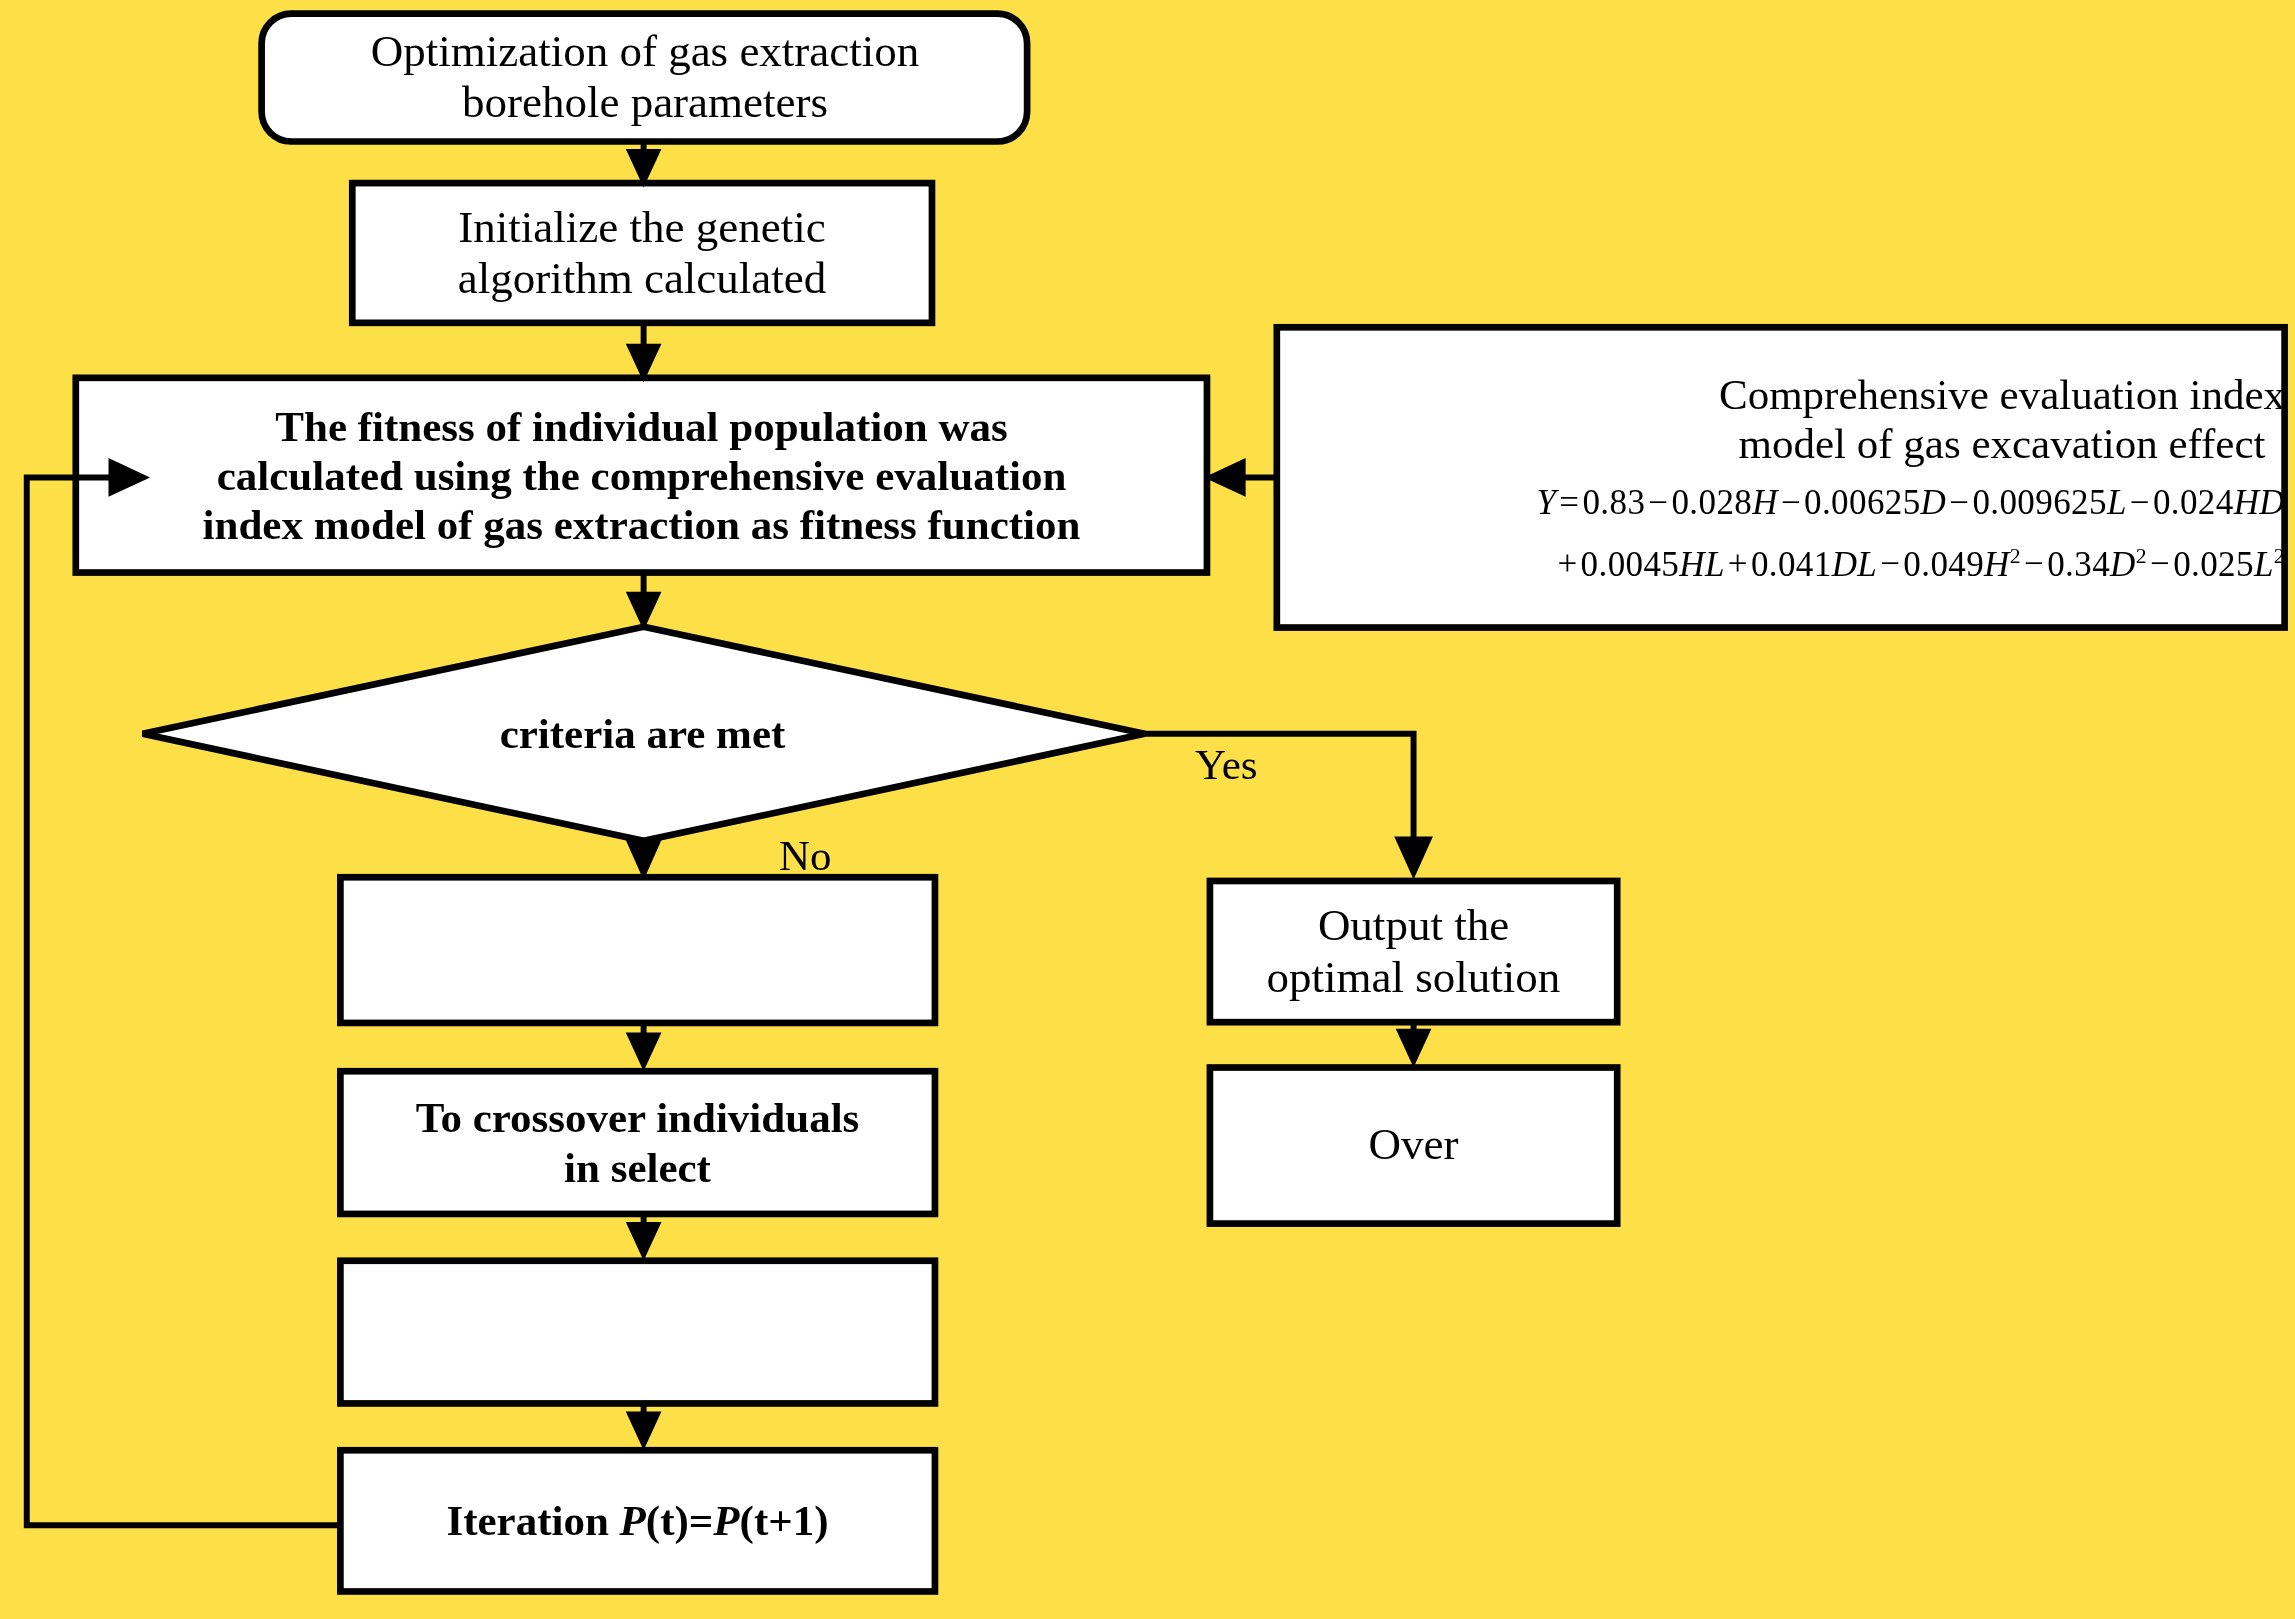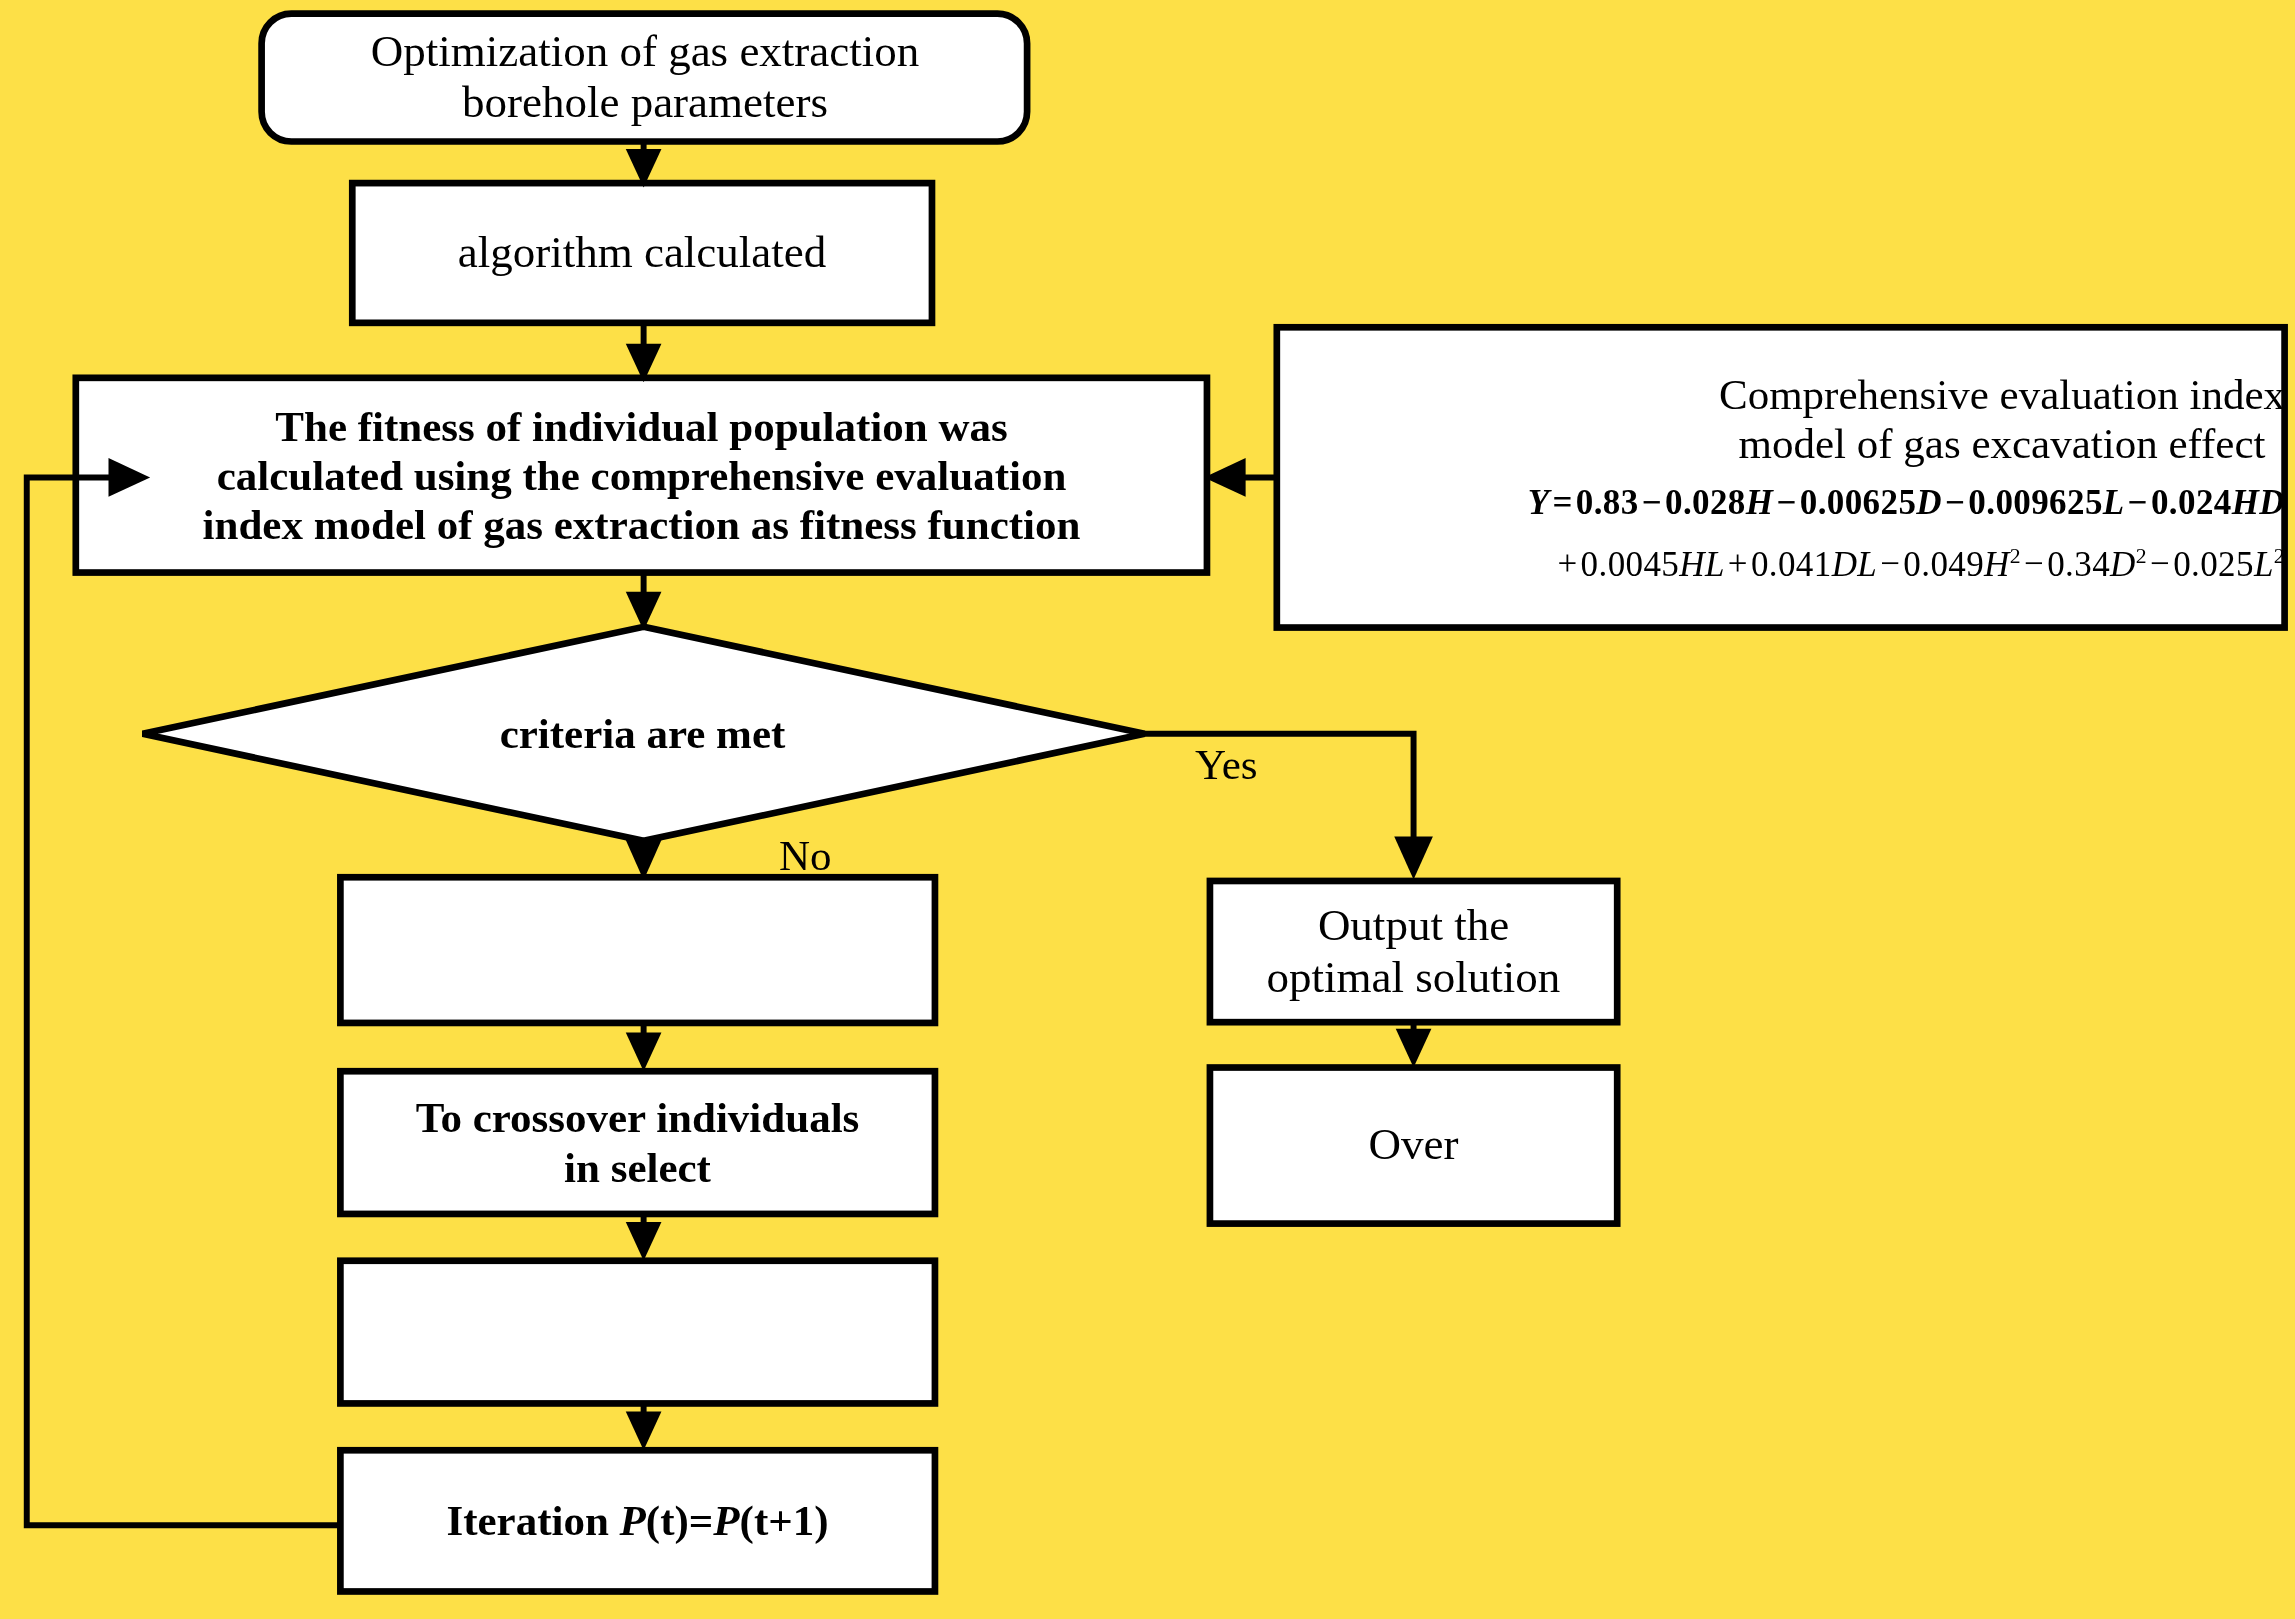--- a/index.html
+++ b/index.html
@@ -181,20 +181,21 @@
     </g>
 
   </svg>
 
   <div class="node-text t-60" style="left:262px; top:13.4px; width:766px; height:128px;">
     <span class="ln">Optimization of gas extraction</span>
     <span class="ln">borehole parameters</span>
   </div>
 
   <div class="node-text t-60" style="left:352px; top:183px; width:580px; height:140px;">
+    <span class="ln">Initialize the genetic</span>
     <span class="ln">algorithm calculated</span>
   </div>
 
   <div class="node-text t-58" style="left:76px; top:378px; width:1131px; height:195px;">
     <span class="ln">The fitness of individual population was</span>
     <span class="ln">calculated using the comprehensive evaluation</span>
     <span class="ln">index model of gas extraction as fitness function</span>
   </div>
 
   <div class="node-text t-58" style="left:297px; top:659px; width:691px; height:149px;">
@@ -219,21 +220,21 @@
 
   <div class="node-text t-60" style="left:1210px; top:1067px; width:407px; height:156px;">
     <span class="ln">Over</span>
   </div>
 
   <div class="formula-block" style="left:1277px; top:327px; width:1008px; height:300px;">
     <div class="formula-title">
       <span class="ln">Comprehensive evaluation index</span><br>
       <span class="ln">model of gas excavation effect</span>
     </div>
-    <div class="formula-eq" style="margin-top:14px;font-weight:bold;">
+    <div class="formula-eq" style="margin-top:14px;">
       <span class="it">Y</span><span class="op">=</span><span class="num">0.83</span><span class="op">−</span><span class="num">0.028</span><span class="it">H</span><span class="op">−</span><span class="num">0.00625</span><span class="it">D</span><span class="op">−</span><span class="num">0.009625</span><span class="it">L</span><span class="op">−</span><span class="num">0.024</span><span class="it">HD</span>
     </div>
     <div class="formula-eq" style="margin-top:21px;">
       <span class="op">+</span><span class="num">0.0045</span><span class="it">HL</span><span class="op">+</span><span class="num">0.041</span><span class="it">DL</span><span class="op">−</span><span class="num">0.049</span><span class="it">H</span><sup>2</sup><span class="op">−</span><span class="num">0.34</span><span class="it">D</span><sup>2</sup><span class="op">−</span><span class="num">0.025</span><span class="it">L</span><sup>2</sup>
     </div>
   </div>
 
   <div class="edge-label" style="left:1195px; top:743px;">Yes</div>
   <div class="edge-label" style="left:779px; top:834px;">No</div>
 

